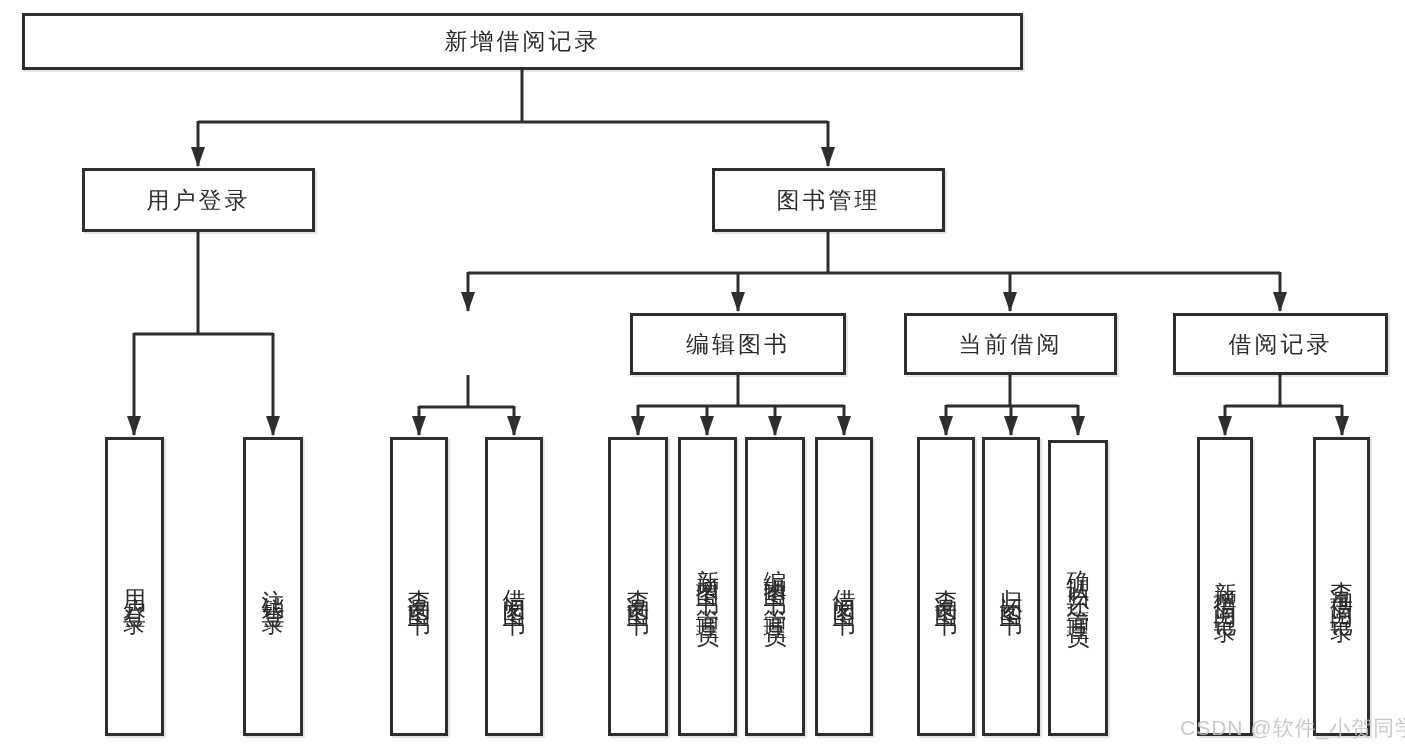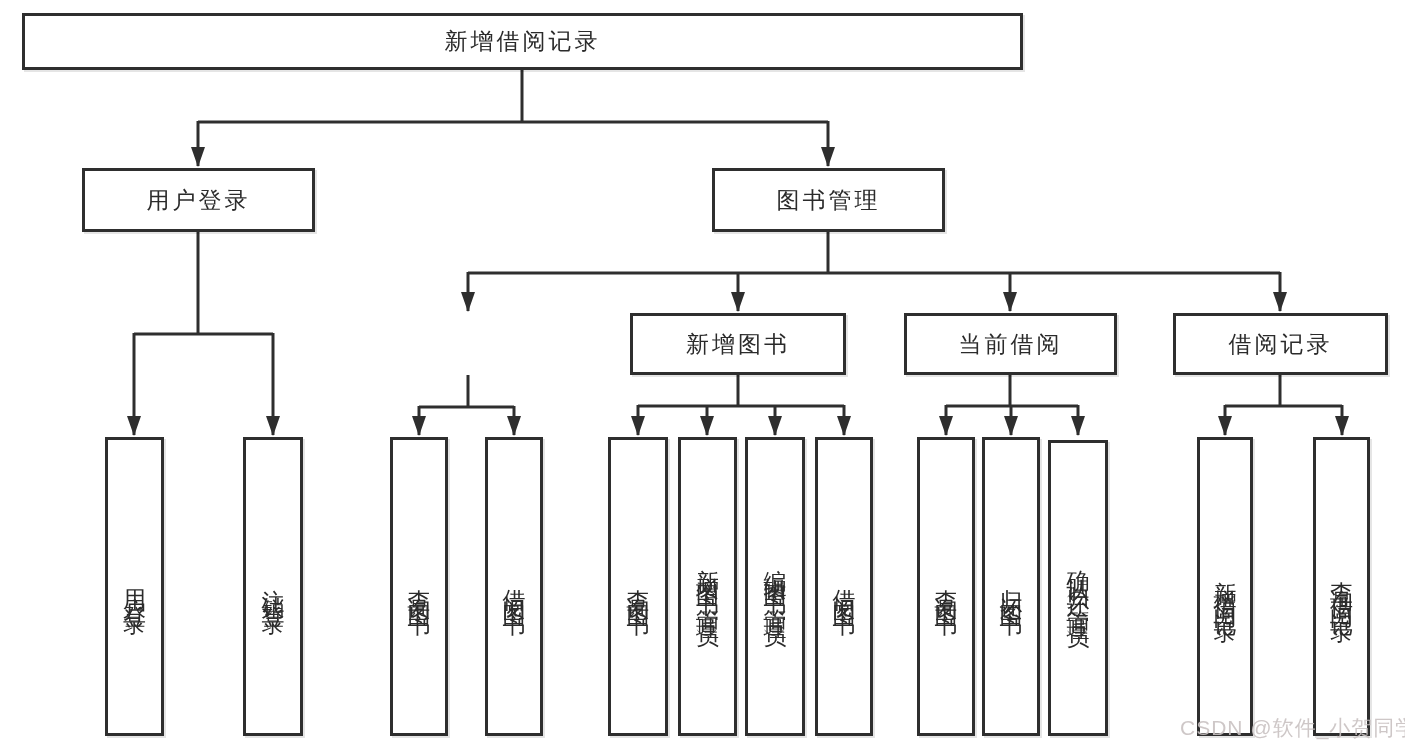--- a/index.html
+++ b/index.html
@@ -85,21 +85,21 @@
   </div>
 
   <div class="box" style="left:82px;top:168px;width:233px;height:64px">
     <span class="htext">用户登录</span>
   </div>
   <div class="box" style="left:712px;top:168px;width:233px;height:64px">
     <span class="htext">图书管理</span>
   </div>
 
   <div class="box" style="left:630px;top:313px;width:216px;height:62px">
-    <span class="htext">新增图书</span>
+    <span class="htext">编辑图书</span>
   </div>
   <div class="box" style="left:904px;top:313px;width:213px;height:62px">
     <span class="htext">当前借阅</span>
   </div>
   <div class="box" style="left:1173px;top:313px;width:215px;height:62px">
     <span class="htext">借阅记录</span>
   </div>
 
   <div class="box" style="left:105px;top:437px;width:59px;height:299px">
     <span class="vtext">用户登录</span>

